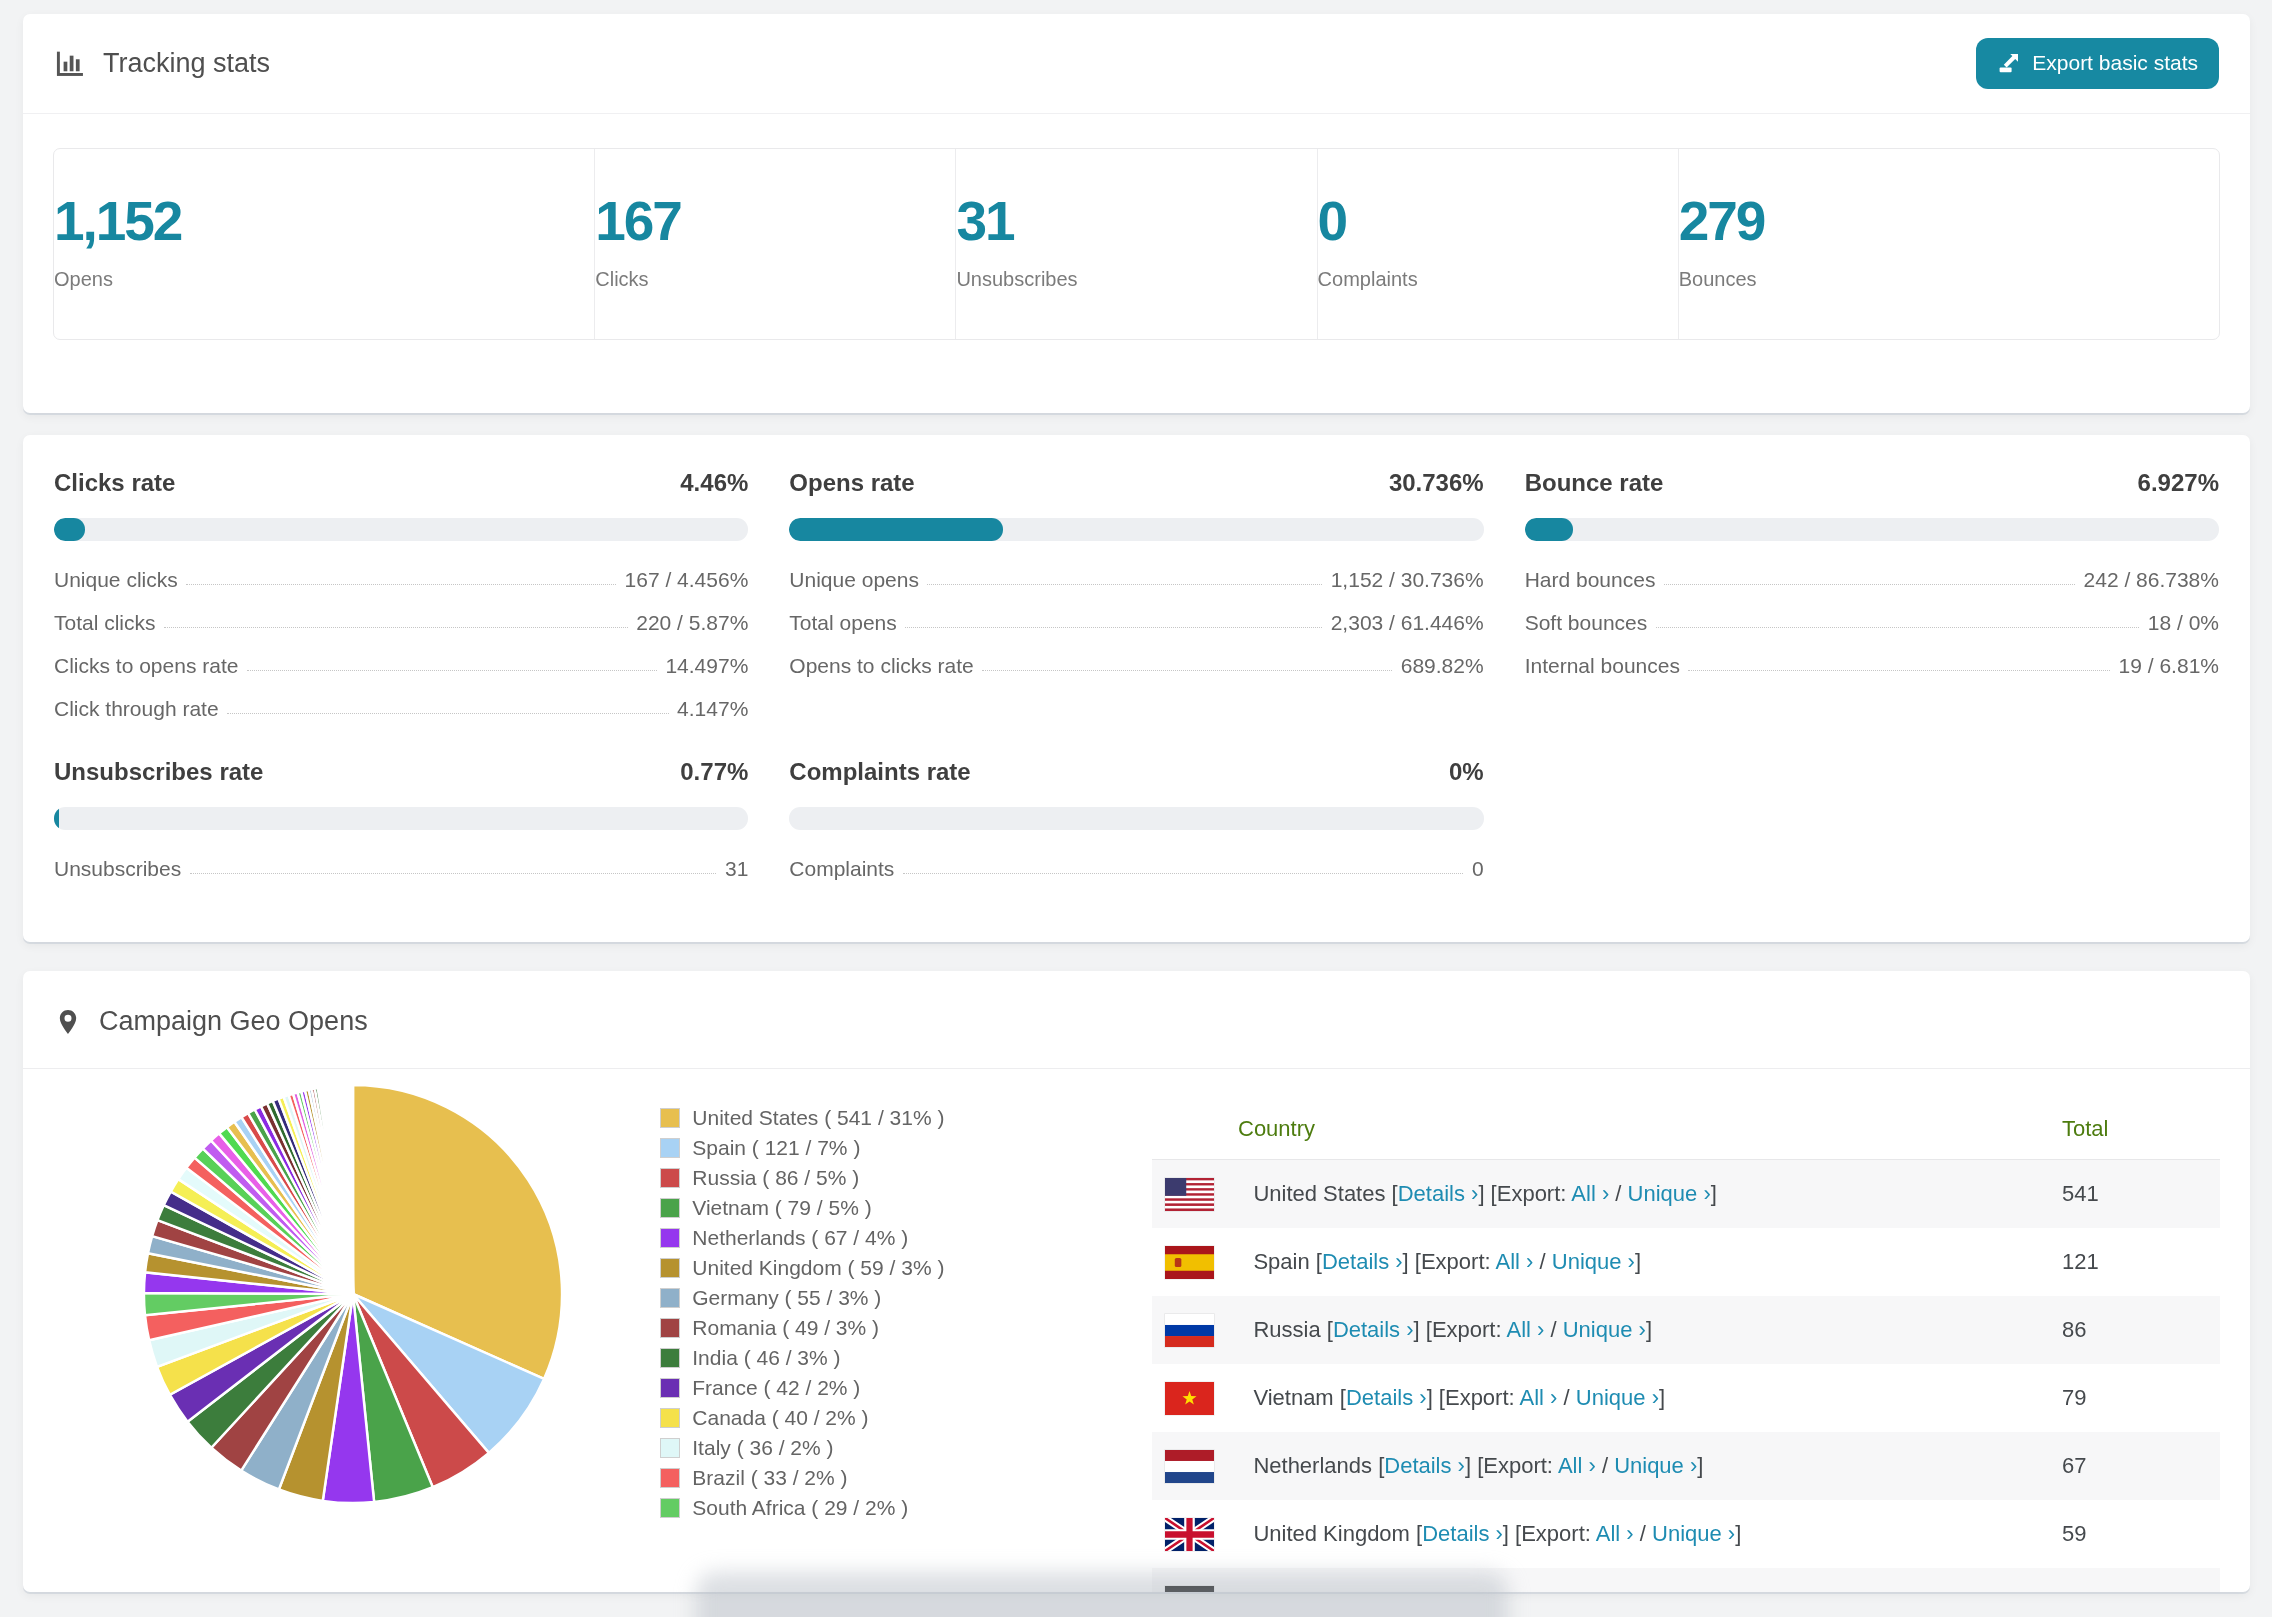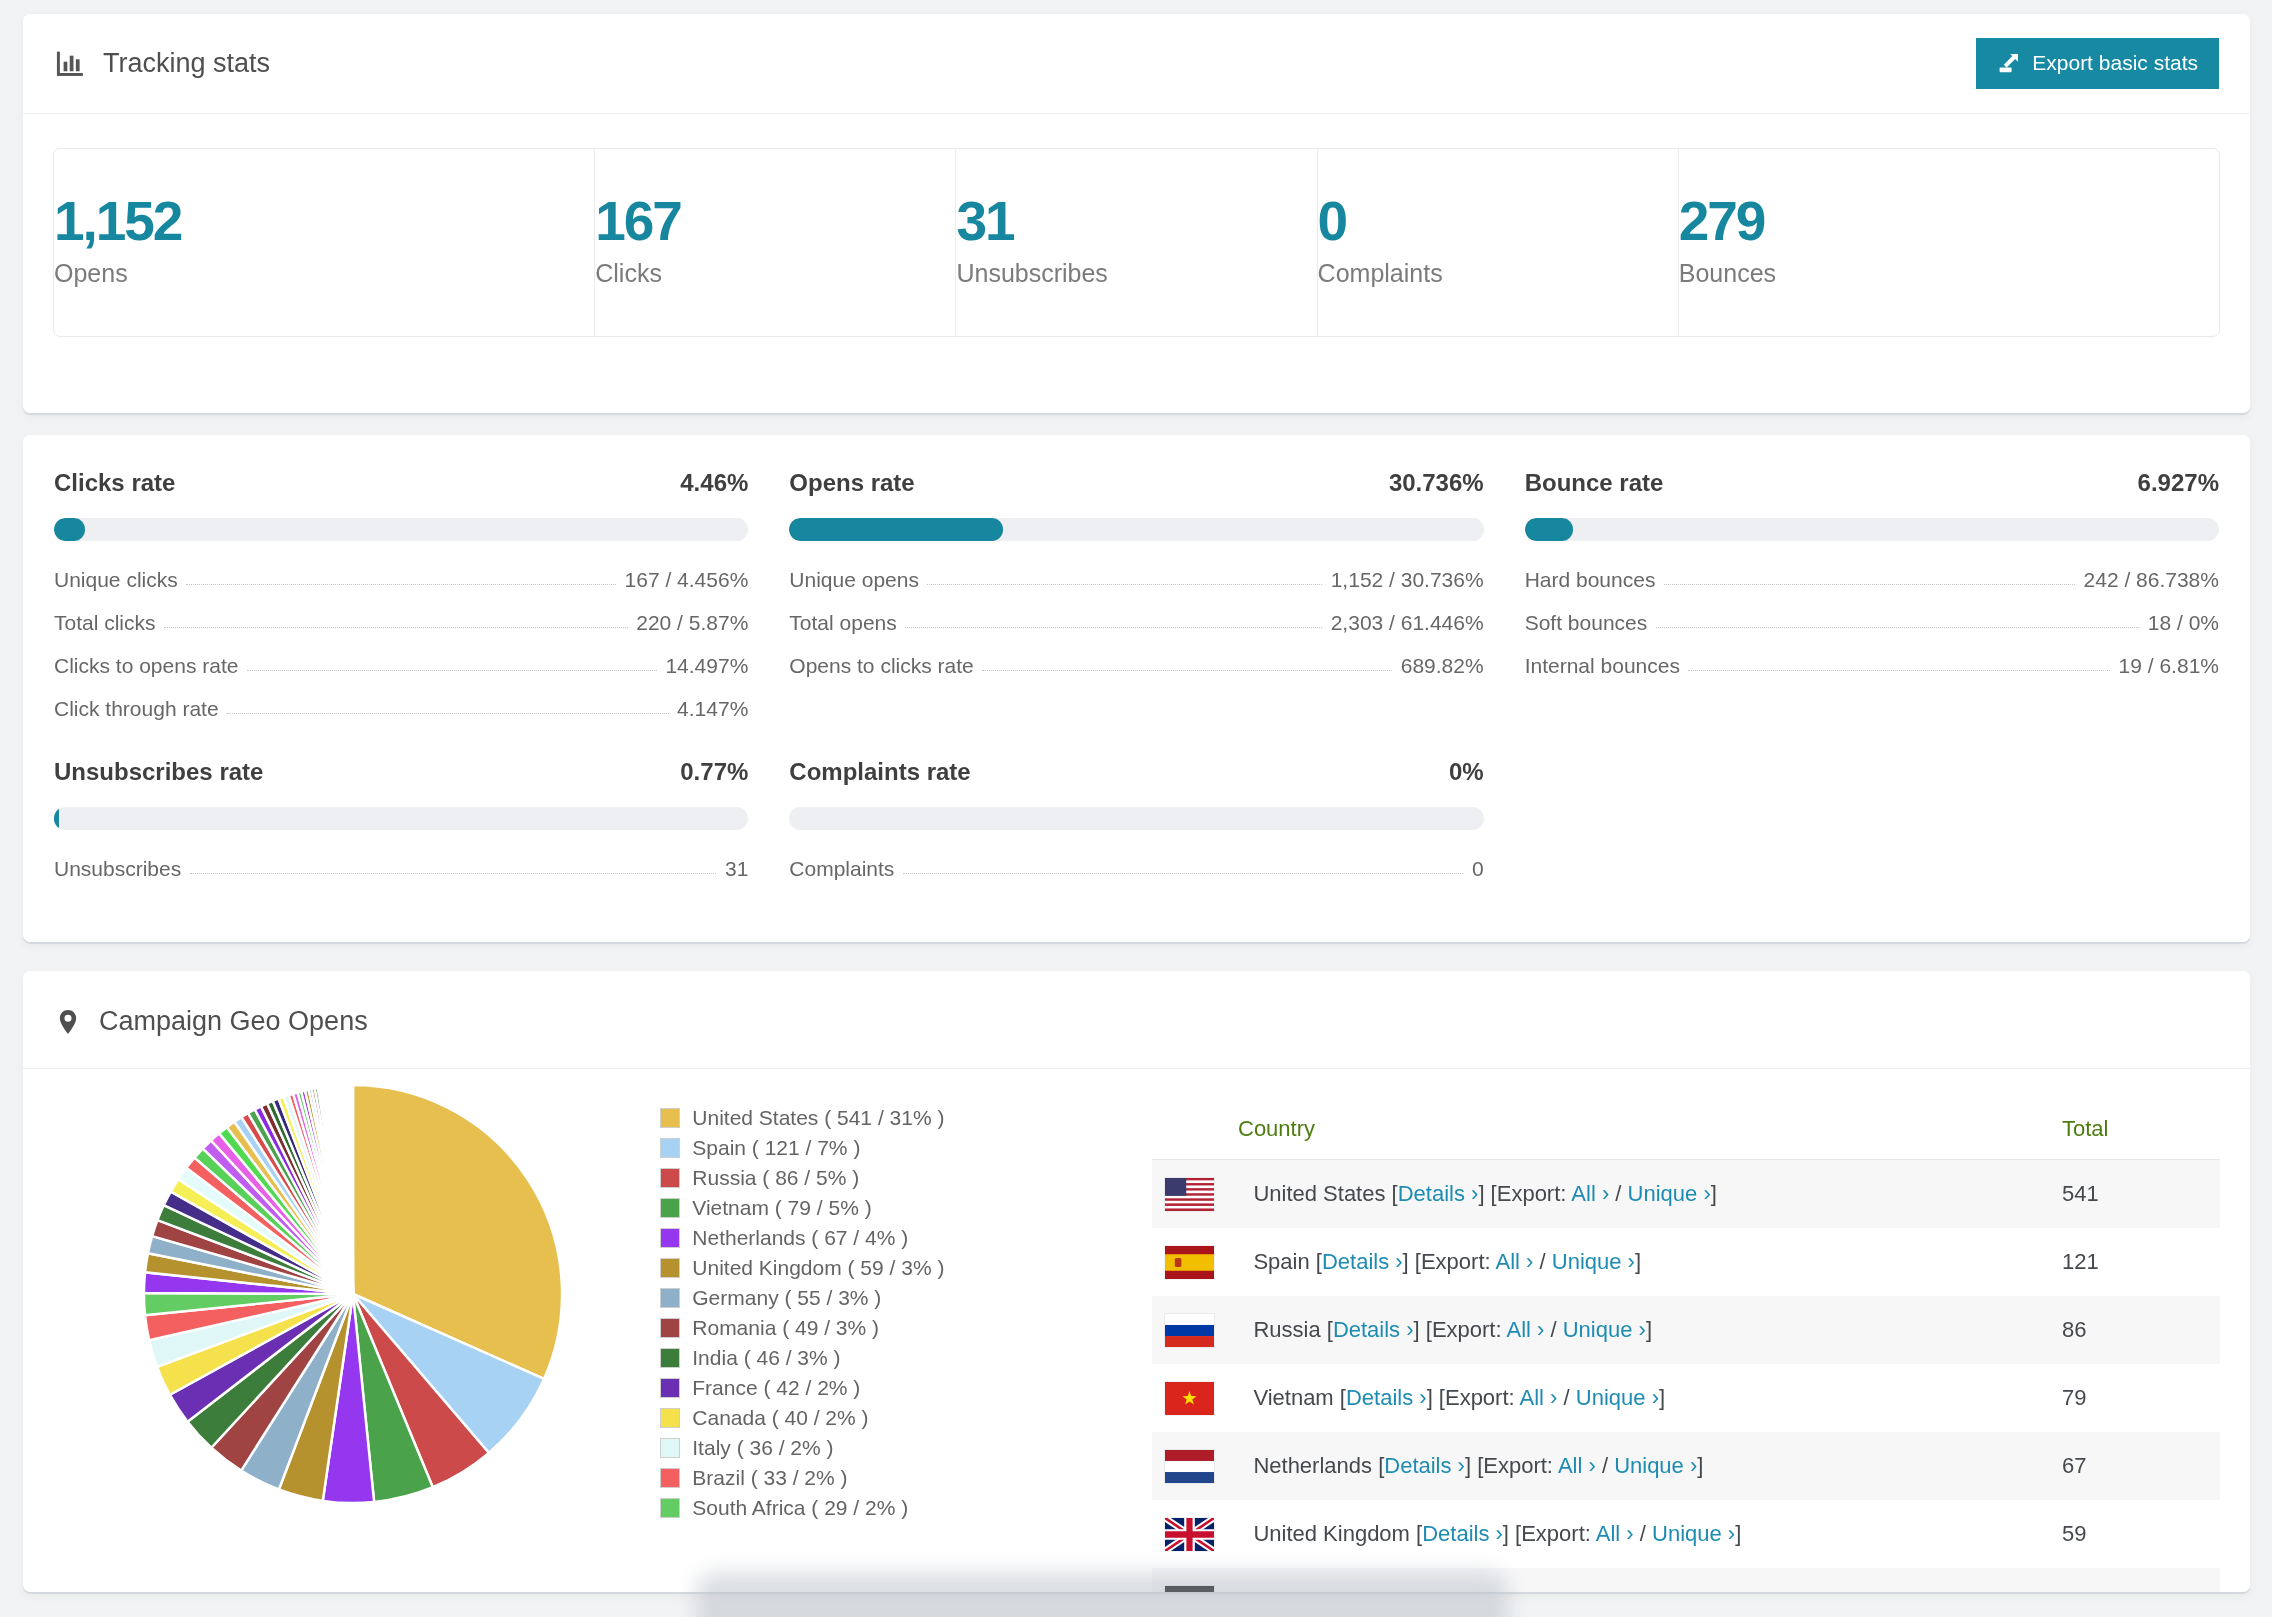--- a/index.html
+++ b/index.html
@@ -10,29 +10,29 @@
   #card-tracking{top:14px;height:399px;}
   #card-rates{top:435px;height:507px;}
   #card-geo{top:971px;height:621px;overflow:hidden;}
 
   .card-header{display:flex;align-items:center;justify-content:space-between;
                padding:24px 31px;border-bottom:1.4px solid #f0f0f2;}
   .header-title{display:flex;align-items:center;gap:17px;font-size:27px;color:#4f4f4f;}
   .header-title .icon{display:flex;align-items:center;}
 
   .btn-export{display:inline-flex;align-items:center;gap:11.3px;background:#1789a2;color:#fff;
-              font-size:21px;font-family:inherit;padding:13.4px 21px;border:none;border-radius:0;cursor:pointer;}
+              font-size:21px;font-family:inherit;padding:13.4px 21px;border:none;border-radius:12px;cursor:pointer;}
   .btn-export .icon{display:flex;align-items:center;}
 
   .stats-row{display:flex;margin:34px 30px 0;border:1.4px solid #e9e9eb;border-radius:7px;}
   .stat-cell{text-align:left;padding:44px 0 48px;}
   .stat-cell.w{flex:1.5;} .stat-cell.n{flex:1;}
   .stat-cell + .stat-cell{border-left:1.4px solid #ececee;}
   .stat-value{font-size:55px;font-weight:bold;color:#1787a0;letter-spacing:-2.1px;line-height:1.05;}
-  .stat-label{font-size:25px;color:#7b7b7b;margin-top:8px;}
+  .stat-label{font-size:20px;color:#7b7b7b;margin-top:17px;}
 
   #rates-grid{display:grid;grid-template-columns:1fr 1fr 1fr;column-gap:41px;row-gap:18.4px;padding:34px 31px;}
   .rate-title-row{display:flex;justify-content:space-between;align-items:baseline;
                   font-size:24px;font-weight:bold;color:#3f3f3f;margin-bottom:21px;}
   .bar{height:22.6px;background:#edeff2;border-radius:11.3px;overflow:hidden;}
   .bar-fill{height:100%;background:#1787a0;border-radius:11.3px;}
   .rate-rows{margin-top:27px;}
   .rrow{display:flex;align-items:flex-end;font-size:21px;color:#676767;margin-bottom:19px;}
   .rrow .rl{white-space:nowrap;}
   .rrow .lead{flex:1;border-bottom:1.4px dotted #c6c6c6;margin:0 8.5px 6.4px;}

